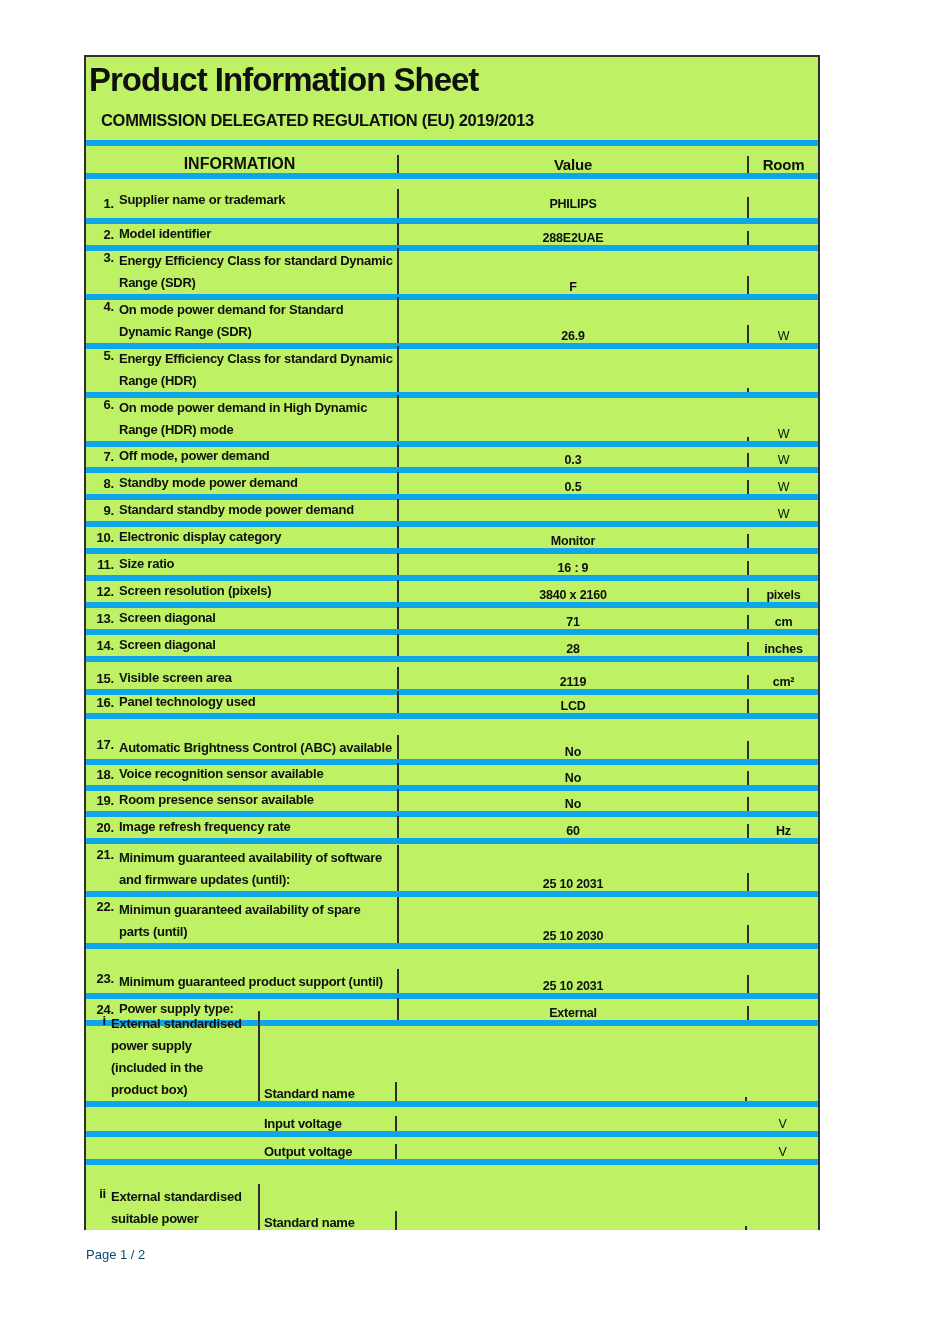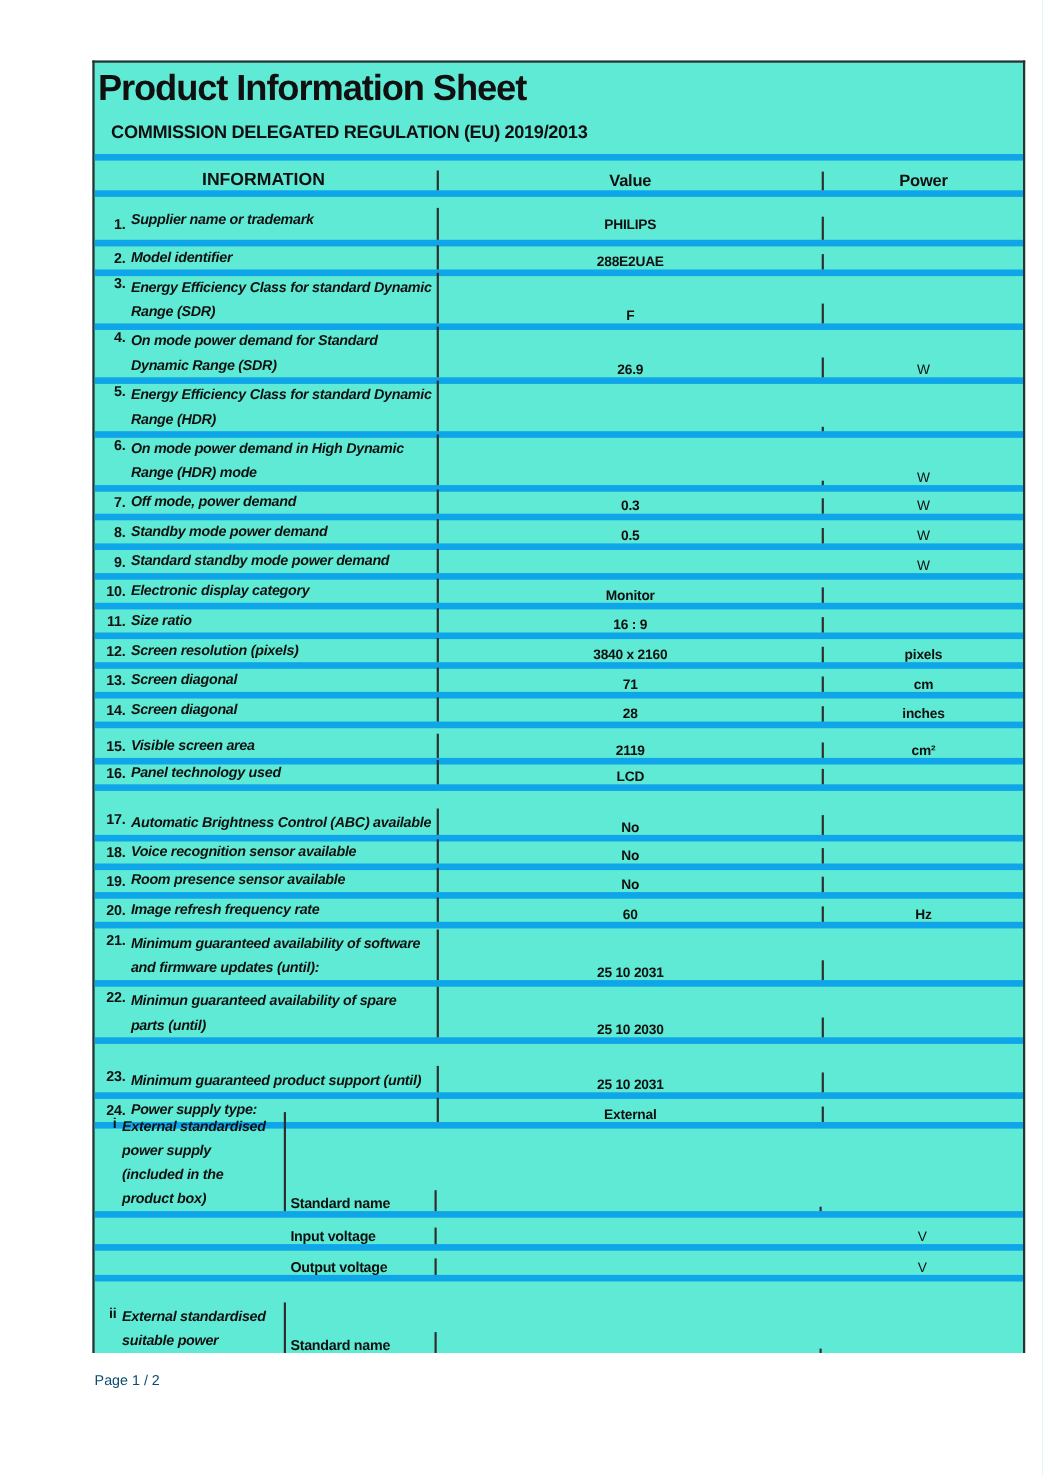--- a/index.html
+++ b/index.html
@@ -2,37 +2,37 @@
 <html><head>
 <meta charset="utf-8">
 <style>
   html,body{margin:0;padding:0;}
   body{
     width:948px;height:1342px;background:#ffffff;position:relative;
     font-family:"Liberation Sans", sans-serif;color:#101010;
     -webkit-font-smoothing:antialiased;
   }
   .sheet{
-    position:absolute;left:84px;top:55px;width:848px;height:1175px;
+    position:absolute;left:84px;top:55px;width:736px;height:1175px;
     box-sizing:border-box;border:2px solid #2f2f2f;border-bottom:none;
-    overflow:hidden;background:#5eead4;
+    overflow:hidden;background:#bef264;
   }
   .titlebar{height:83px;box-sizing:border-box;padding:4px 0 0 3px;}
   .title{font-size:33px;font-weight:bold;letter-spacing:-1px;line-height:38px;}
   .subtitle{font-size:16.5px;font-weight:bold;letter-spacing:-0.3px;margin-top:12px;margin-left:12px;}
   .trow{display:flex;border-top:6px solid #0ea5e9;box-sizing:border-box;align-items:flex-end;}
   .cell{box-sizing:border-box;display:flex;align-items:center;overflow:hidden;}
   .c-info{width:313px;border-right:2px solid #2f2f2f;padding-right:4px;}
   .c-value{width:350px;border-right:2px solid #2f2f2f;justify-content:center;
            text-align:center;font-weight:bold;font-size:12.5px;letter-spacing:-0.2px;margin-top:44px;}
   .c-unit{flex:1;justify-content:center;text-align:center;font-weight:bold;
           font-size:12.5px;letter-spacing:-0.2px;}
   .num{width:28px;text-align:right;margin-right:5px;flex-shrink:0;
        font-weight:bold;font-size:13px;letter-spacing:-0.2px;}
-  .lbl{flex:1;font-weight:bold;font-size:13px;line-height:22px;letter-spacing:-0.25px;font-style:italic;}
+  .lbl{flex:1;font-weight:bold;font-size:13px;line-height:22px;letter-spacing:-0.25px;}
   .subA{width:174px;border-right:2px solid #2f2f2f;padding-right:10px;box-sizing:border-box;}
   .subA .num{width:20px;margin-right:5px;}
   .subB{width:137px;border-right:2px solid #2f2f2f;box-sizing:border-box;
         padding-left:4px;font-weight:bold;font-size:13px;letter-spacing:-0.25px;}
   .top .cell{align-items:flex-start;}
   .top .c-info{padding-top:2px;}
   .top .c-value,.top .c-unit,.top .subB{padding-top:4px;}
   .bottom .cell{align-items:flex-end;padding-bottom:7px;}
   .header .cell{justify-content:center;font-weight:bold;font-size:16px;}
   .header .c-value,.header .c-unit{font-size:15px;}
@@ -45,21 +45,21 @@
 <div class="sheet">
 
   <div class="titlebar">
     <div class="title">Product Information Sheet</div>
     <div class="subtitle">COMMISSION DELEGATED REGULATION (EU) 2019/2013</div>
   </div>
 
   <div class="trow header" style="height:33px">
     <div class="cell c-info">INFORMATION</div>
     <div class="cell c-value">Value</div>
-    <div class="cell c-unit">Power</div>
+    <div class="cell c-unit">Room</div>
   </div>
 
   <div class="trow bottom" style="height:45px">
     <div class="cell c-info">
       <span class="num">1.</span>
       <span class="lbl">Supplier name or trademark</span>
     </div>
     <div class="cell c-value">PHILIPS</div>
     <div class="cell c-unit"></div>
   </div>

